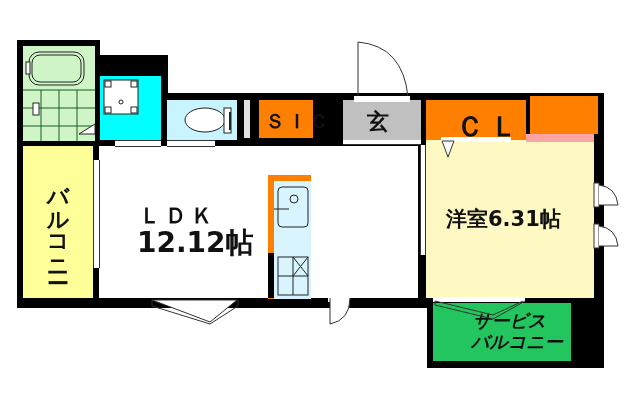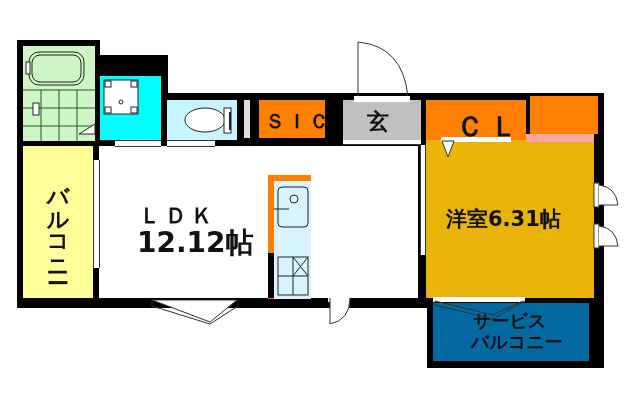--- a/index.html
+++ b/index.html
@@ -47,21 +47,21 @@
 
 <div class="room" style="left:167px;top:100px;width:70px;height:40px;background:#c8f4ff;">
   <svg width="70" height="40" style="left:0;top:0;">
     <ellipse cx="38" cy="20" rx="20" ry="12" fill="#fff" stroke="#222"></ellipse>
     <rect x="57" y="8" width="7" height="25" fill="#fff" stroke="#222"></rect>
     <line x1="63" y1="12" x2="63" y2="30" stroke="#222" stroke-width="2"></line>
   </svg>
 </div>
 <div class="room" style="left:244px;top:100px;width:6px;height:38px;background:#e0e0e0;"></div>
 
-<div class="room" style="left:259px;top:100px;width:66px;height:38px;background:#ff8000;">
+<div class="room" style="left:259px;top:100px;width:54px;height:38px;background:#ff8000;">
   <span class="label" style="left:6px;top:8px;font-size:20px;letter-spacing:2px;">ＳＩＣ</span>
 </div>
 
 <div class="room" style="left:343px;top:100px;width:78px;height:40px;background:#c0c0c0;">
   <span class="label" style="left:24px;top:7px;font-size:22px;">玄</span>
 </div>
 <svg width="70" height="70" style="left:355px;top:40px;">
   <path d="M3 2 L3 57 M3 2 Q48 6 53 57" fill="none" stroke="#333" stroke-width="1"></path>
   <rect x="-1" y="56" width="56" height="6" fill="#fff"></rect>
 </svg>
@@ -87,26 +87,26 @@
     <line x1="0" y1="28" x2="15" y2="28" stroke="#222"></line>
     <rect x="4" y="76" width="30" height="38" fill="none" stroke="#222"></rect>
     <line x1="19" y1="76" x2="19" y2="114" stroke="#222"></line>
     <line x1="4" y1="95" x2="34" y2="95" stroke="#222"></line>
     <line x1="19" y1="76" x2="34" y2="95" stroke="#222"></line>
     <line x1="34" y1="76" x2="19" y2="95" stroke="#222"></line>
   </svg>
 </div>
 <div class="wall" style="left:268px;top:253px;width:6px;height:45px;"></div>
 
-<div class="room" style="left:426px;top:140px;width:168px;height:158px;background:#eab308;">
+<div class="room" style="left:426px;top:140px;width:168px;height:158px;background:#fef9c3;">
   <span class="label" style="left:20px;top:65px;font-size:21px;">洋室6.31帖</span>
 </div>
 <div class="room" style="left:526px;top:134px;width:68px;height:8px;background:#ffa4a4;"></div>
 
-<div class="room" style="left:433px;top:303px;width:156px;height:58px;background:#0369a1;">
+<div class="room" style="left:433px;top:303px;width:138px;height:58px;background:#22c55e;font-style:italic;">
   <span class="label" style="left:40px;top:6px;font-size:18px;">サービス</span>
   <span class="label" style="left:38px;top:27px;font-size:18px;">バルコニー</span>
 </div>
 
 <div class="room" style="left:115px;top:140px;width:46px;height:5px;background:#fff;border-top:1px solid #333;border-bottom:1px solid #333;"></div>
 <div class="room" style="left:167px;top:140px;width:48px;height:5px;background:#fff;border-top:1px solid #333;border-bottom:1px solid #333;"></div>
 <div class="room" style="left:93px;top:160px;width:5px;height:108px;background:#fff;border-left:1px solid #333;border-right:1px solid #333;"></div>
 <div class="room" style="left:343px;top:140px;width:78px;height:4px;background:#fff;border-bottom:1px solid #333;"></div>
 <div class="room" style="left:420px;top:145px;width:4px;height:110px;background:#fff;border-left:1px solid #333;border-right:1px solid #333;"></div>
 <div class="room" style="left:441px;top:137px;width:70px;height:5px;background:#fff;"></div>

